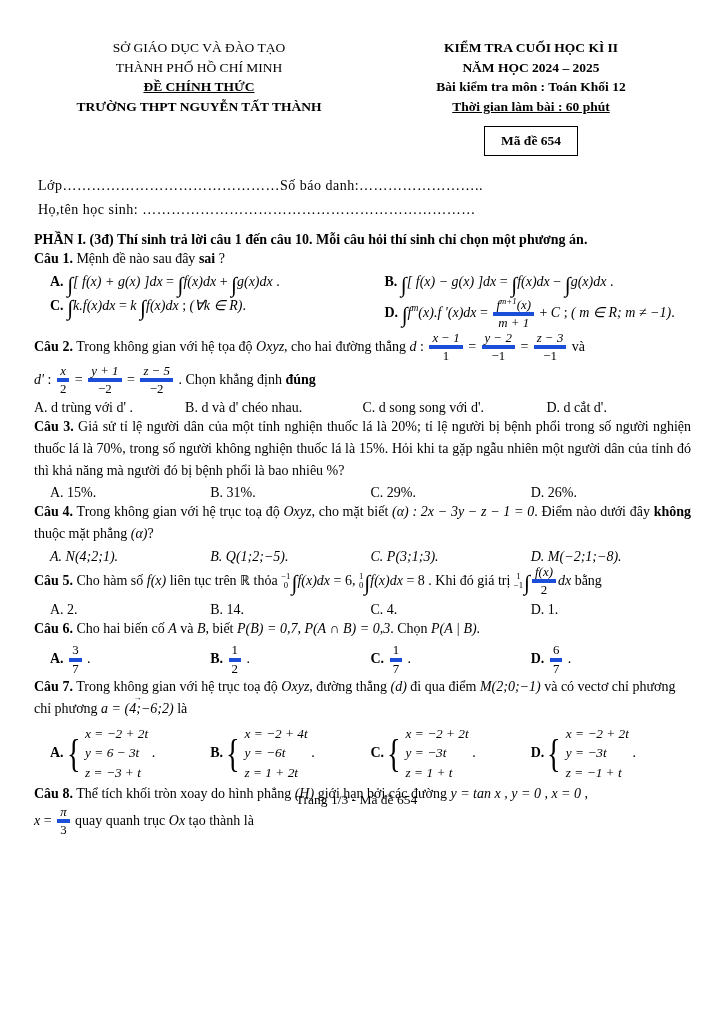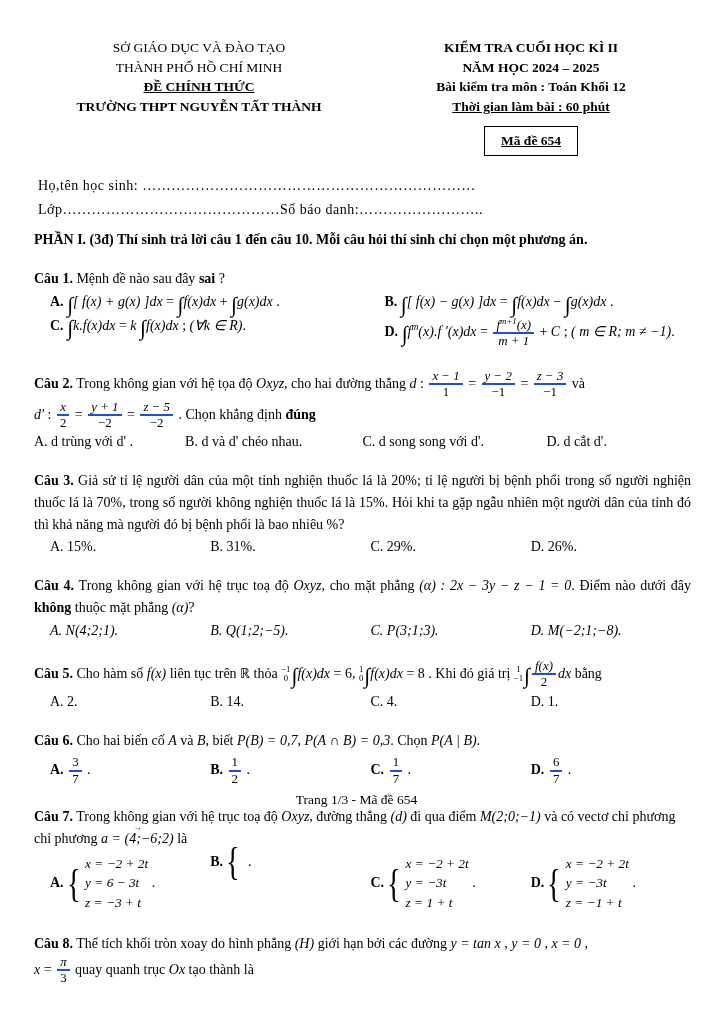--- a/index.html
+++ b/index.html
@@ -39,41 +39,40 @@
   .bold { font-weight: bold; }
   .ul { text-decoration: underline; }
   .small-note { font-size: 13px; }
   .ma-de-box {
     border: 1px solid #000;
     display: inline-block;
     padding: 4px 16px;
     font-weight: bold;
     font-size: 13.5px;
     margin-top: 10px;
-    text-decoration: underline;
   }
   .ma-de-wrap { text-align: center; }
 
   
   .stu-info {
     margin-top: 18px;
     font-size: 14px;
     line-height: 1.7;
     padding-left: 4px;
   }
   .dots { letter-spacing: 0.5px; }
 
   
   .part-title {
     margin-top: 11px;
     font-weight: bold;
     font-size: 14px;
   }
   .q {
-    margin-top: 20px;
+    margin-top: 0;
     font-size: 14px;
     line-height: 1.55;
     text-align: justify;
   }
   .q .lbl { font-weight: bold; }
   .opts {
     display: flex;
     font-size: 14px;
     margin-top: 4px;
   }
@@ -87,21 +86,21 @@
   .it { font-style: italic; }
   .frac {
     display: inline-block;
     vertical-align: middle;
     text-align: center;
     font-size: 0.92em;
     line-height: 1.12;
     margin: 0 2px;
   }
   .frac .num { display: block; padding: 0 3px; }
-  .frac .den { display: block; border-top: 2px solid #1d4ed8; padding: 0 3px; }
+  .frac .den { display: block; border-top: 4px solid #1d4ed8; padding: 0 3px; }
   .intg {
     display: inline-block;
     font-size: 1.55em;
     line-height: 0.7;
     vertical-align: -0.25em;
     font-family: "Liberation Serif", serif;
   }
   .intlim {
     display: inline-block;
     vertical-align: middle;
@@ -169,22 +168,22 @@
       <div class="bold">NĂM HỌC 2024 – 2025</div>
       <div class="bold">Bài kiểm tra môn : Toán Khối 12</div>
       <div class="bold ul">Thời gian làm bài : 60 phút</div>
       <div class="ma-de-wrap">
         <div class="ma-de-box">Mã đề 654</div>
       </div>
     </div>
   </div>
 
   <div class="stu-info">
+    <div class="dots">Lớp………………………………………Số báo danh:……………………..</div>
     <div class="dots">Họ,tên học sinh: ……………………………………………………………</div>
-    <div class="dots">Lớp………………………………………Số báo danh:……………………..</div>
   </div>
 
   <div class="part-title">PHẦN I. (3đ) Thí sinh trả lời câu 1 đến câu 10. Mỗi câu hỏi thí sinh chỉ chọn một phương án.</div>
 
   <div class="q">
     <span class="lbl">Câu 1.</span>
     Mệnh đề nào sau đây <b>sai</b> ?
   </div>
   <div class="opts opts2">
     <div class="opt-ind">
@@ -242,21 +241,21 @@
   </div>
   <div class="opts opts4">
     <div class="opt-ind">A. 15%.</div>
     <div>B. 31%.</div>
     <div>C. 29%.</div>
     <div>D. 26%.</div>
   </div>
 
   <div class="q">
     <span class="lbl">Câu 4.</span>
-    <span>Trong không gian với hệ trục toạ độ </span><span class="it">Oxyz</span><span>, cho mặt phẳng </span><span class="it">(α) : 2x − 3y − z − 1 = 0</span><span>. Điểm nào dưới đây </span><b>không</b><span> thuộc mặt phẳng </span><span class="it">(α)</span><span>?</span>
+    <span>Trong không gian với hệ trục toạ độ </span><span class="it">Oxyz</span><span>, cho mặt biết </span><span class="it">(α) : 2x − 3y − z − 1 = 0</span><span>. Điểm nào dưới đây </span><b>không</b><span> thuộc mặt phẳng </span><span class="it">(α)</span><span>?</span>
   </div>
   <div class="opts opts4">
     <div class="opt-ind it">A. N(4;2;1).</div>
     <div class="it">B. Q(1;2;−5).</div>
     <div class="it">C. P(3;1;3).</div>
     <div class="it">D. M(−2;1;−8).</div>
   </div>
 
   <div class="q">
     <span class="lbl">Câu 5.</span>
@@ -302,21 +301,25 @@
   </div>
   <div class="opts opts4">
     <div class="opt-ind">
       <span class="ch">A.</span><span class="brace">{</span><span class="sys">
         <span class="sysrow">x = −2 + 2t</span>
         <span class="sysrow">y = 6 − 3t</span>
         <span class="sysrow">z = −3 + t</span>
       </span> .
     </div>
     <div>
-      <span class="ch">B.</span><span class="brace">{</span> .
+      <span class="ch">B.</span><span class="brace">{</span><span class="sys">
+        <span class="sysrow">x = −2 + 4t</span>
+        <span class="sysrow">y = −6t</span>
+        <span class="sysrow">z = 1 + 2t</span>
+      </span> .
     </div>
     <div>
       <span class="ch">C.</span><span class="brace">{</span><span class="sys">
         <span class="sysrow">x = −2 + 2t</span>
         <span class="sysrow">y = −3t</span>
         <span class="sysrow">z = 1 + t</span>
       </span> .
     </div>
     <div>
       <span class="ch">D.</span><span class="brace">{</span><span class="sys">

